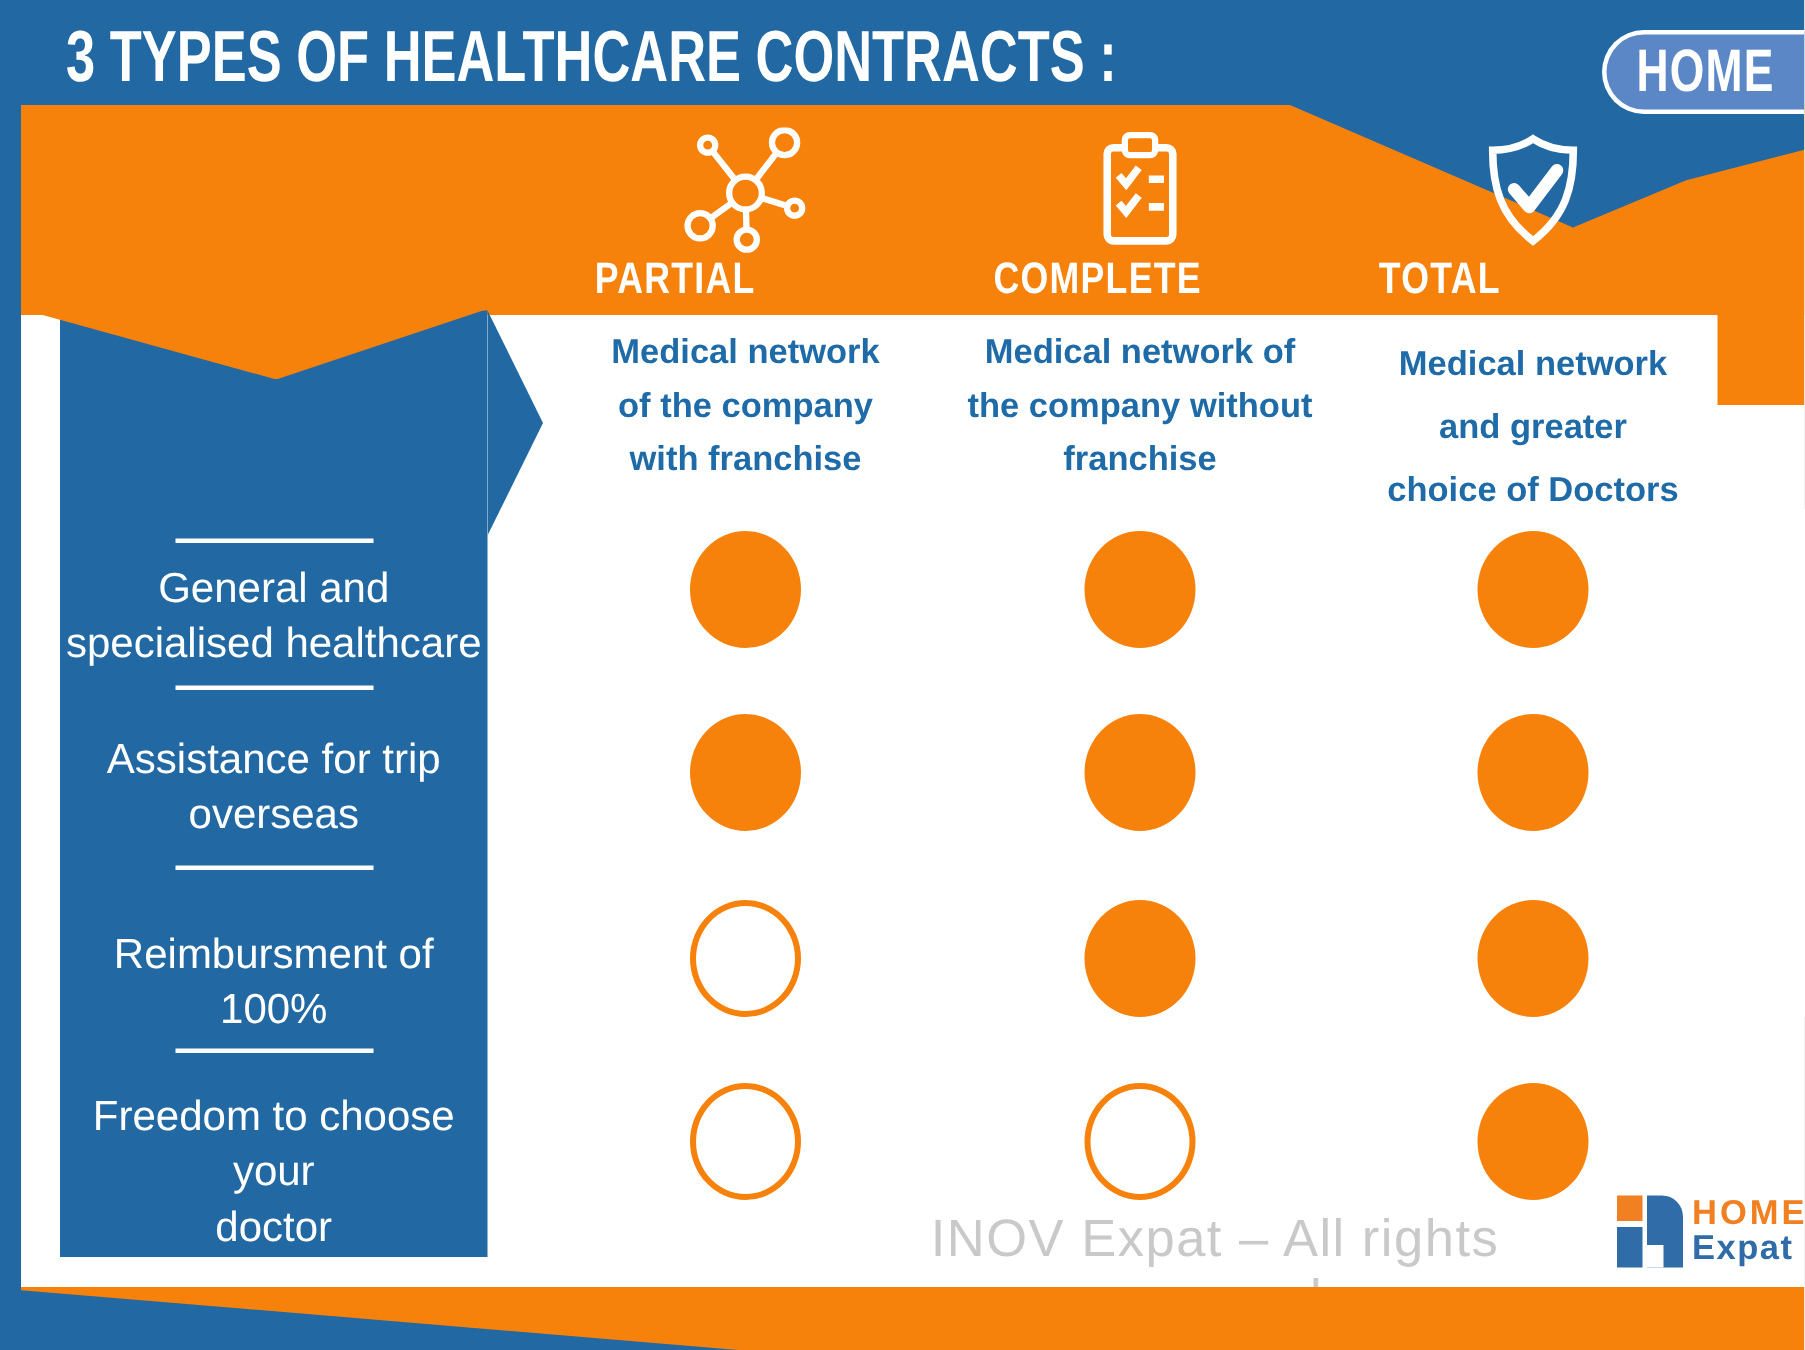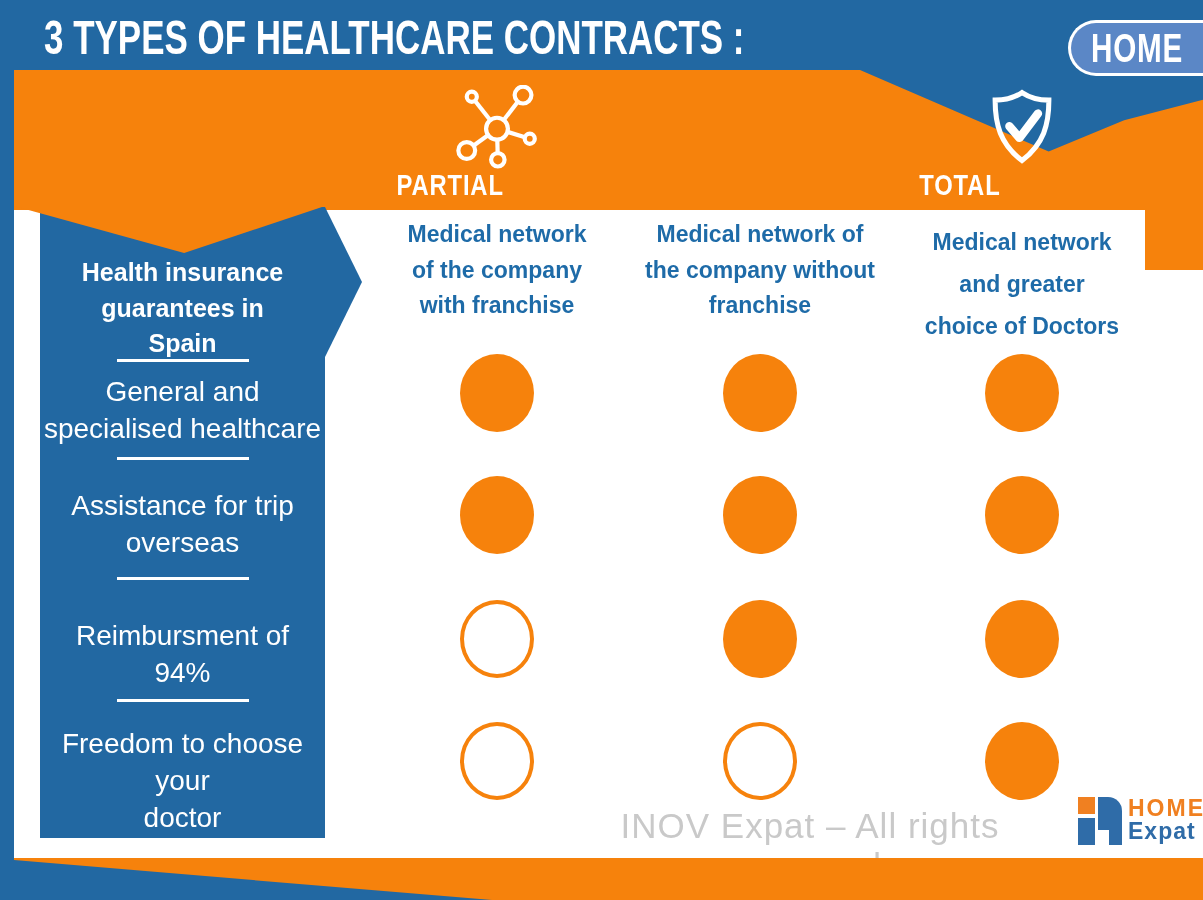--- a/index.html
+++ b/index.html
@@ -124,20 +124,33 @@
         <circle cx="20" cy="14" r="6" fill="#f6820c"></circle>
         <circle cx="81" cy="12" r="10" fill="#f6820c"></circle>
         <circle cx="14" cy="78" r="10" fill="#f6820c"></circle>
         <circle cx="51" cy="89" r="8" fill="#f6820c"></circle>
         <circle cx="89" cy="64" r="6" fill="#f6820c"></circle>
       </g>
     </svg>
     <span class="col-label">PARTIAL</span>
   </div>
 
+  <div class="col-header c1">
+    <svg width="84" height="84" viewBox="0 0 100 100">
+      <g stroke="#ffffff" fill="none">
+        <rect x="24" y="16" width="52" height="74" rx="5" stroke-width="6"></rect>
+        <rect x="38" y="6" width="24" height="16" rx="4" stroke-width="5" fill="#f6820c"></rect>
+        <polyline points="33,38 39,45 49,32" stroke-width="6"></polyline>
+        <line x1="57" y1="41" x2="69" y2="41" stroke-width="6"></line>
+        <polyline points="33,60 39,67 49,54" stroke-width="6"></polyline>
+        <line x1="57" y1="63" x2="69" y2="63" stroke-width="6"></line>
+      </g>
+    </svg>
+    <span class="col-label">COMPLETE</span>
+  </div>
 
   <div class="col-header c2">
     <svg width="84" height="84" viewBox="0 0 100 100">
       <g stroke="#ffffff" fill="none">
         <path d="M50 9 C59 15 70 18 82 18 C82 47 76 70 50 90 C24 70 18 47 18 18 C30 18 41 15 50 9 Z" stroke-width="6"></path>
         <path d="M35 49 L47 63 L69 34" stroke-width="10" stroke-linecap="round" stroke-linejoin="round"></path>
       </g>
     </svg>
     <span class="col-label">TOTAL</span>
   </div>
@@ -147,32 +160,29 @@
 with franchise</div>
   <div class="col-desc c1">Medical network of
 the company without
 franchise</div>
   <div class="col-desc c2">Medical network
 and greater
 choice of Doctors</div>
 
   <div class="sidebar">
     <div class="side-arrow"></div>
-    <div class="sidebar-title">Health insurance
-guarantees in
-Spain</div>
     <div class="side-divider d1"></div>
     <div class="side-row r0">General and
 specialised healthcare</div>
     <div class="side-divider d2"></div>
     <div class="side-row r1">Assistance for trip
 overseas</div>
     <div class="side-divider d3"></div>
     <div class="side-row r2">Reimbursment of
-94%</div>
+100%</div>
     <div class="side-divider d4"></div>
     <div class="side-row r3">Freedom to choose your
 doctor
 in Spain and overseas</div>
   </div>
   <div class="v-notch"></div>
 
   <div class="dot dr0 dc0" data-state="filled"></div>
   <div class="dot dr0 dc1" data-state="filled"></div>
   <div class="dot dr0 dc2" data-state="filled"></div>

